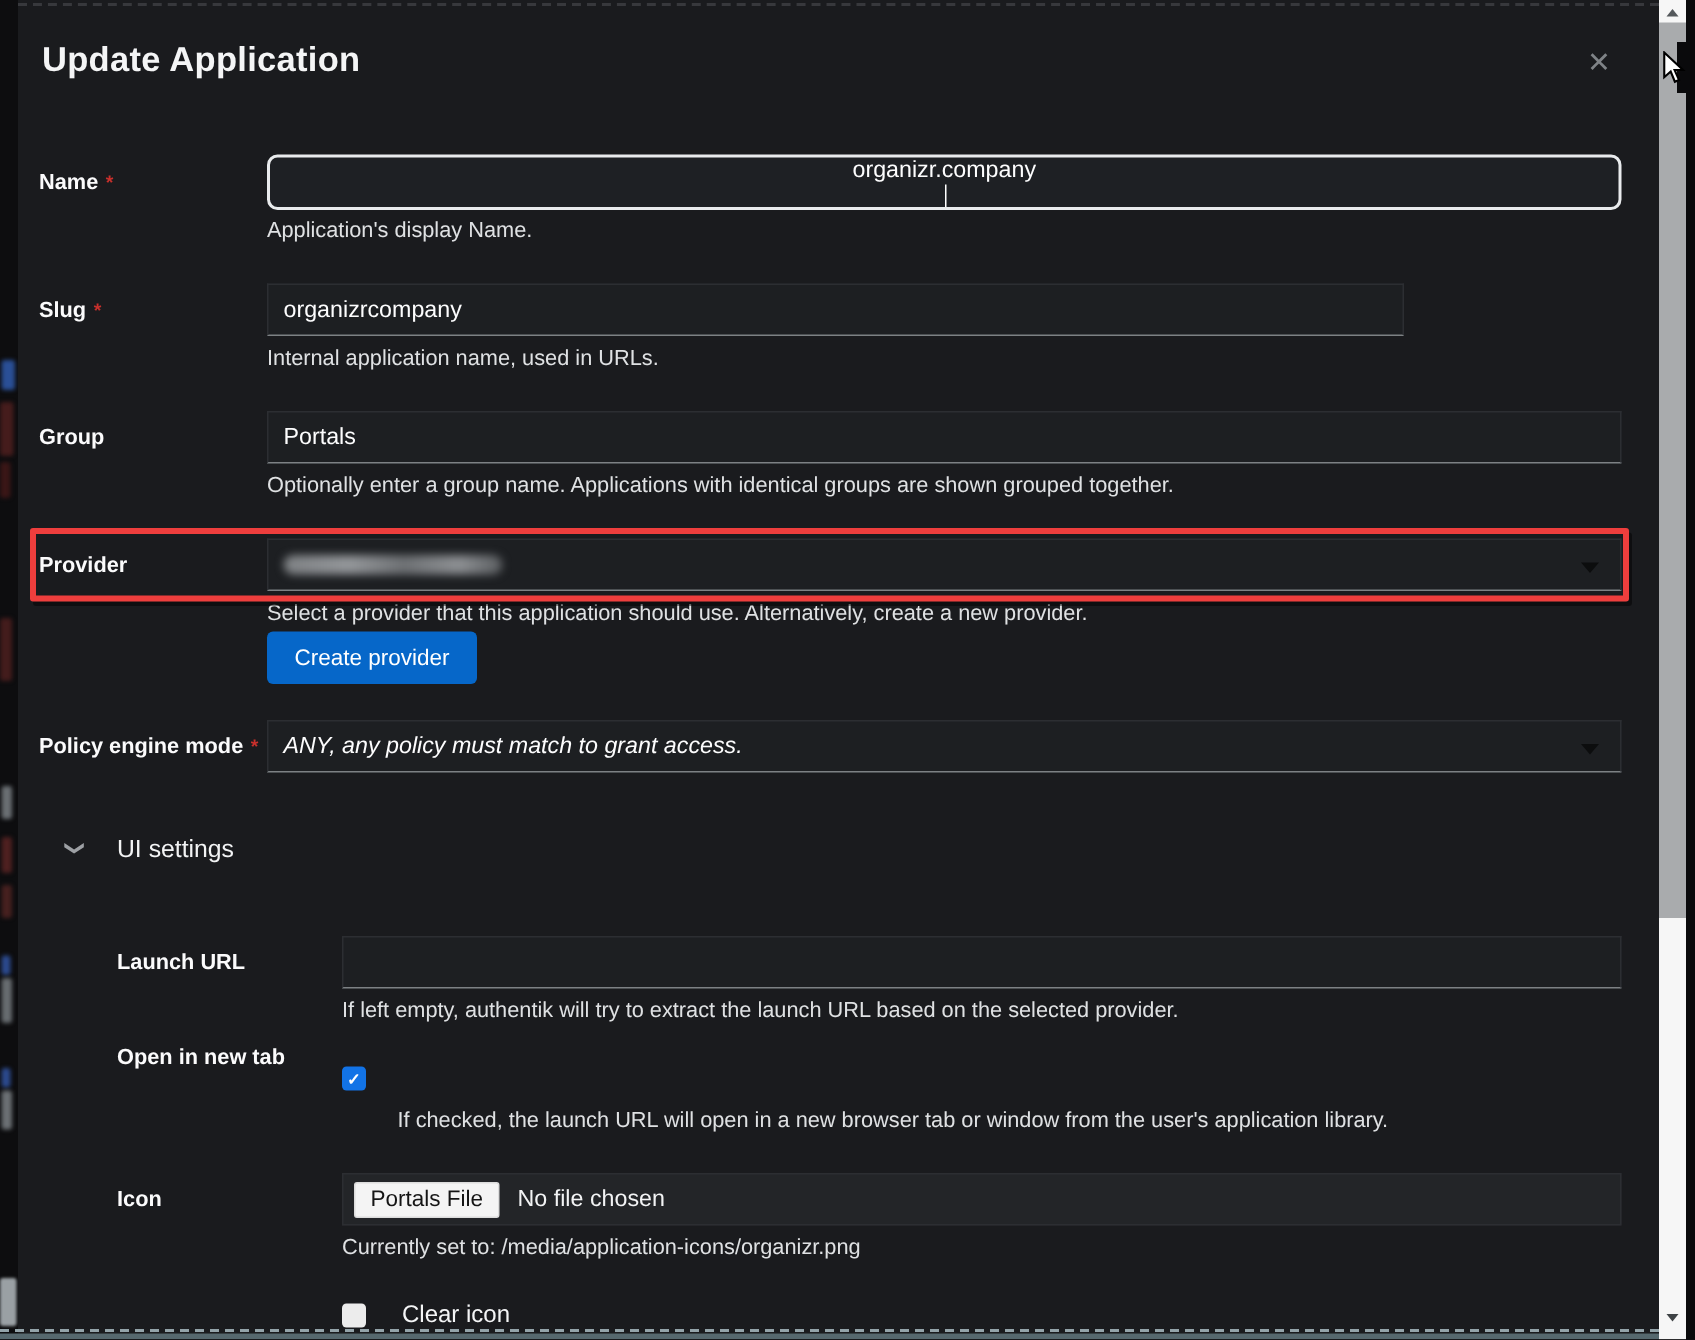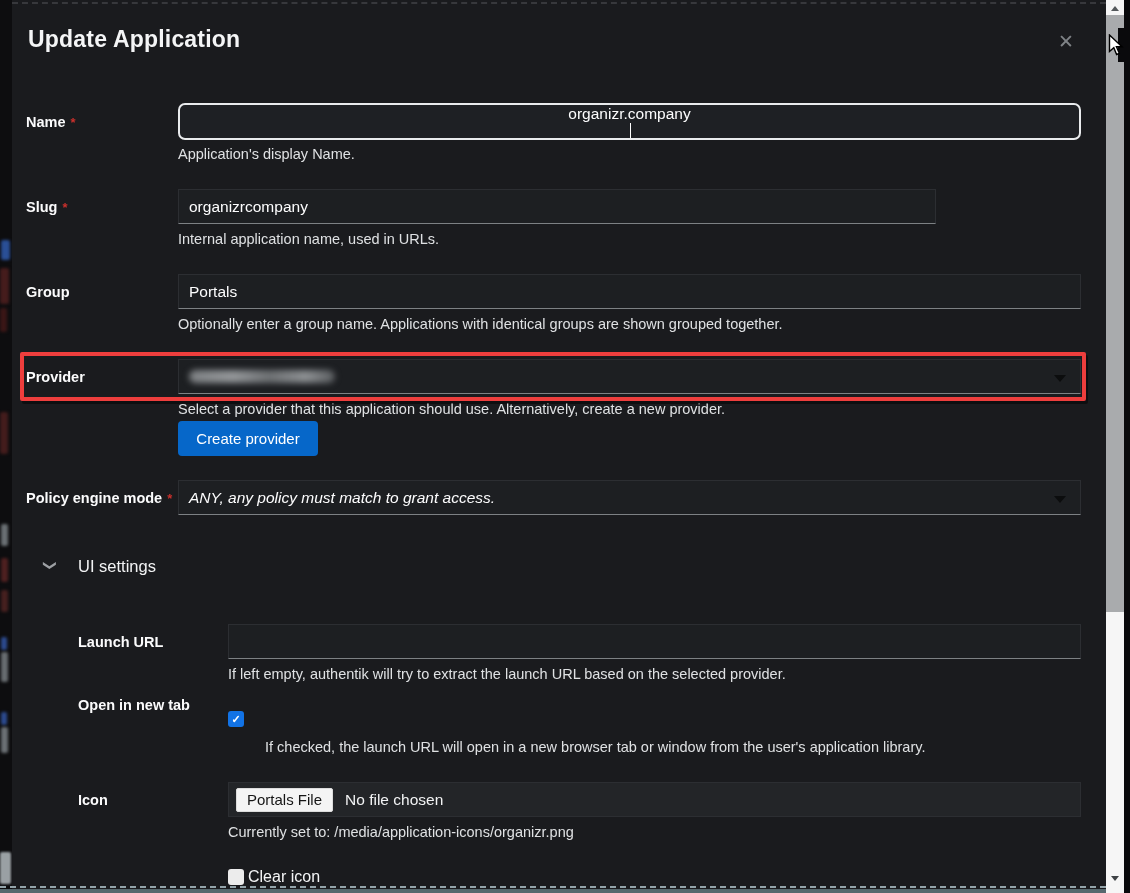--- a/index.html
+++ b/index.html
@@ -49,21 +49,21 @@
   .checkbox { position:absolute; width:16px; height:16px; border-radius:3px; display:flex; align-items:center; justify-content:center; cursor:pointer; }
   .checkbox.checked { background:#1273e6; color:#ffffff; font-size:11px; font-weight:700; }
   .checkbox.unchecked { background:#ececec; }
 
   .file-row { position:absolute; left:228px; top:782px; width:853px; height:35px; background:#232528;
               border:1px solid #2c2e32; display:flex; align-items:center; padding-left:7px; }
   .file-btn { height:24px; padding:0 10px; background:#f4f4f4; color:#151515; font-size:15px; border:1px solid #dcdcdc;
               border-radius:2px; display:flex; align-items:center; cursor:pointer; }
   .file-status { margin-left:12px; color:#f2f3f4; font-size:15.5px; }
 
-  .clear-label { position:absolute; left:248px; top:868px; font-size:16px; color:#f4f5f6; }
+  .clear-label { position:absolute; left:268px; top:868px; font-size:16px; color:#f4f5f6; }
 
   
   .sb-track { position:absolute; left:1106px; top:0; width:18px; height:893px; background:#f6f6f6; }
   .sb-thumb { position:absolute; left:1106px; top:15px; width:18px; height:597px; background:#a9abad; cursor:pointer; }
   .sb-up { position:absolute; left:1111px; top:6px; width:0; height:0; border-left:4px solid transparent; border-right:4px solid transparent; border-bottom:5px solid #54585b; cursor:pointer; }
   .sb-down { position:absolute; left:1111px; top:876px; width:0; height:0; border-left:4px solid transparent; border-right:4px solid transparent; border-top:5px solid #3e4245; cursor:pointer; }
   .right-col { position:absolute; left:1124px; top:0; width:6px; height:893px; background:#0a0a0c; }
   .right-notch { position:absolute; left:1118px; top:28px; width:12px; height:34px; background:#0a0a0c; }
 
   .cursor { position:absolute; left:1108px; top:34px; z-index:20; pointer-events:none; }

